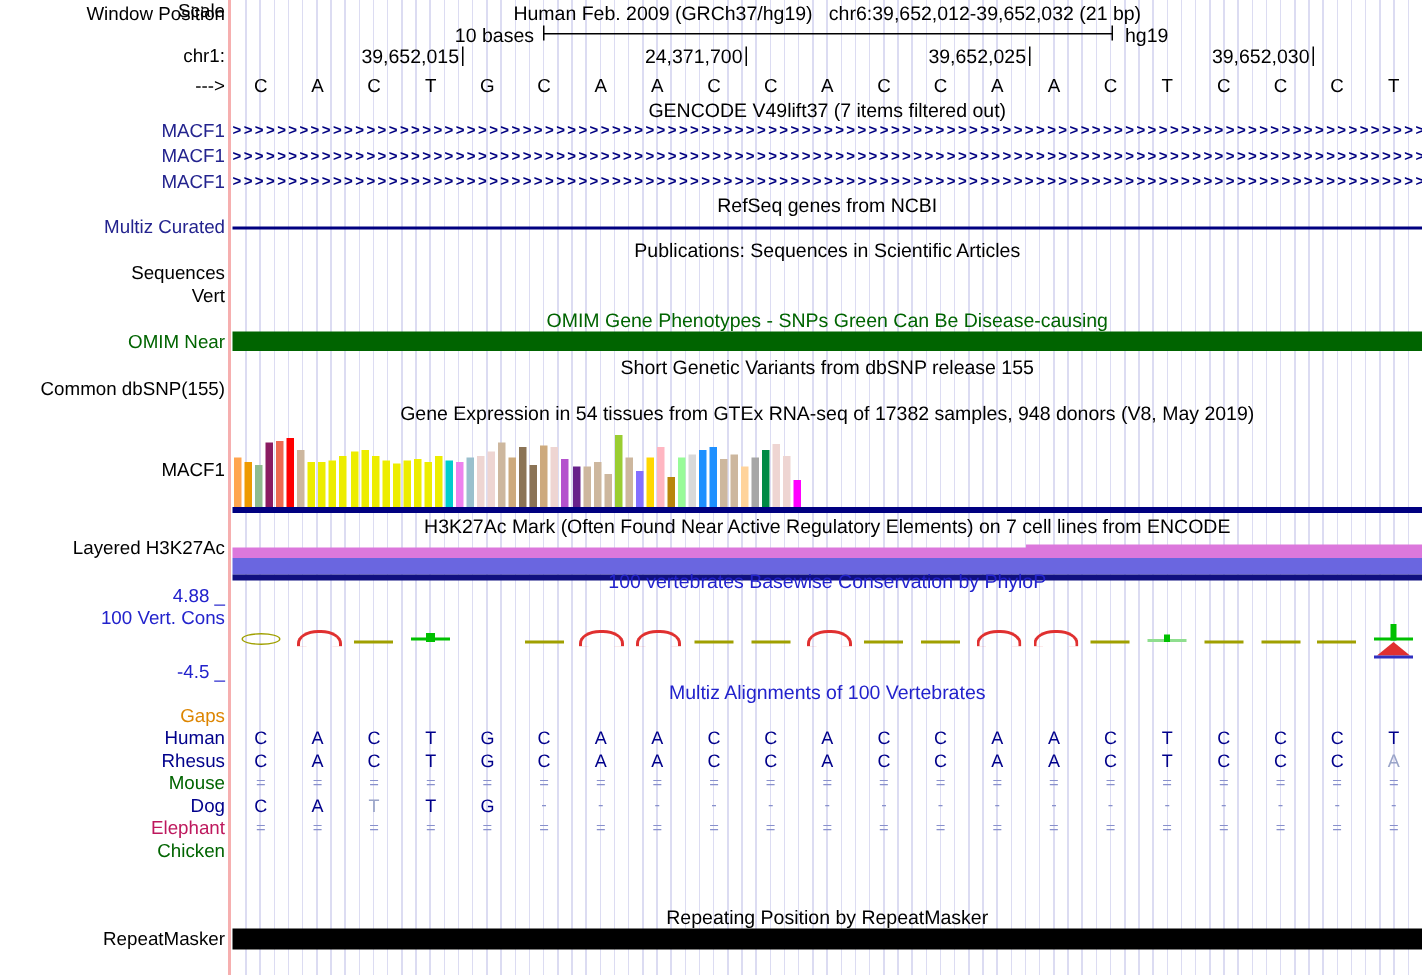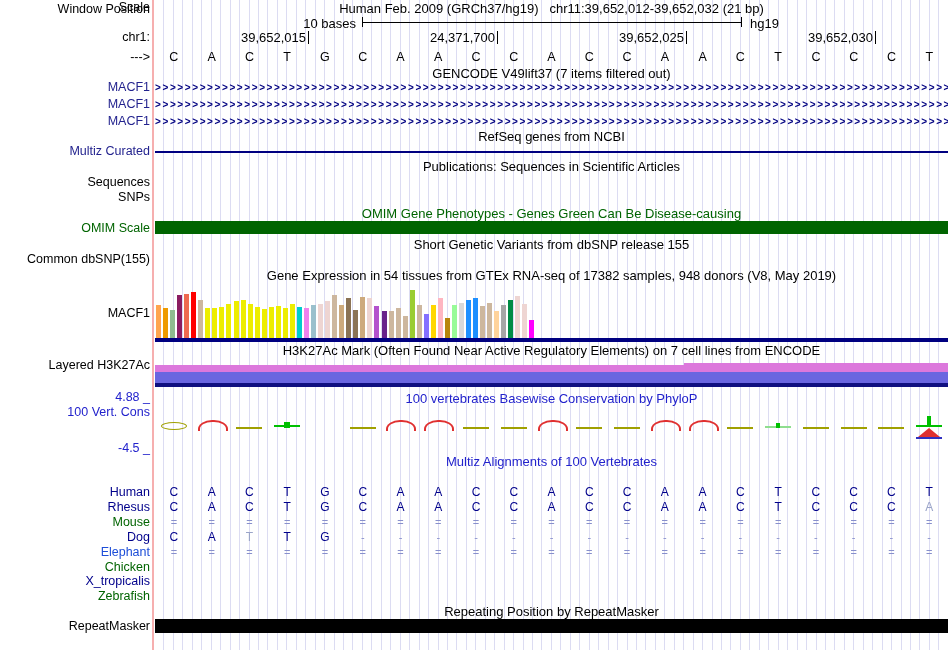--- a/index.html
+++ b/index.html
@@ -45,21 +45,21 @@
 </style>
 </head>
 <body>
 
 <div class="grid"></div>
 <div class="pinkline"></div>
 
 <div class="glabel" style="top:2px">Window Position</div>
 <div class="ttitle" style="top:2px">
   <span>Human Feb. 2009 (GRCh37/hg19)</span>&nbsp;&nbsp;
-  <span>chr11:39,652,012-39,652,032 (21 bp)</span>
+  <span>chr6:39,652,012-39,652,032 (21 bp)</span>
 </div>
 
 <div class="glabel" style="top:0">Scale</div>
 <div class="scale-text">10 bases</div>
 <div class="ruler-line"></div>
 <div class="ruler-tick" style="left:362px"></div>
 <div class="ruler-tick" style="left:741px"></div>
 <div class="hg19-text">hg19</div>
 
 <div class="glabel" style="top:30px">chr1:</div>
@@ -114,24 +114,24 @@
       <div class="arrows">&gt;&gt;&gt;&gt;&gt;&gt;&gt;&gt;&gt;&gt;&gt;&gt;&gt;&gt;&gt;&gt;&gt;&gt;&gt;&gt;&gt;&gt;&gt;&gt;&gt;&gt;&gt;&gt;&gt;&gt;&gt;&gt;&gt;&gt;&gt;&gt;&gt;&gt;&gt;&gt;&gt;&gt;&gt;&gt;&gt;&gt;&gt;&gt;&gt;&gt;&gt;&gt;&gt;&gt;&gt;&gt;&gt;&gt;&gt;&gt;&gt;&gt;&gt;&gt;&gt;&gt;&gt;&gt;&gt;&gt;&gt;&gt;&gt;&gt;&gt;&gt;&gt;&gt;&gt;&gt;&gt;&gt;&gt;&gt;&gt;&gt;&gt;&gt;&gt;&gt;&gt;&gt;&gt;&gt;&gt;&gt;&gt;&gt;&gt;&gt;&gt;&gt;&gt;&gt;&gt;&gt;&gt;&gt;&gt;&gt;&gt;&gt;&gt;&gt;&gt;&gt;&gt;&gt;&gt;&gt;&gt;&gt;&gt;&gt;&gt;&gt;&gt;&gt;&gt;&gt;&gt;&gt;&gt;&gt;&gt;&gt;&gt;&gt;&gt;&gt;</div>
     </div>
   </div>
 
 <div class="ttitle" style="top:130px">RefSeq genes from NCBI</div>
 <div class="glabel navy" style="top:144px">Multiz Curated</div>
 <div class="refseq-line"></div>
 
 <div class="ttitle" style="top:160px">Publications: Sequences in Scientific Articles</div>
 <div class="glabel" style="top:175px">Sequences</div>
-<div class="glabel" style="top:190px">SNPs</div>
-
-<div class="ttitle green" style="top:207px">OMIM Gene Phenotypes - Genes Green Can Be Disease-causing</div>
-<div class="glabel green" style="top:221px">OMIM Scale</div>
+<div class="glabel" style="top:190px">Vert</div>
+
+<div class="ttitle green" style="top:207px">OMIM Gene Phenotypes - SNPs Green Can Be Disease-causing</div>
+<div class="glabel green" style="top:221px">OMIM Near</div>
 <div class="bar-omim"></div>
 
 <div class="ttitle" style="top:238px">Short Genetic Variants from dbSNP release 155</div>
 <div class="glabel" style="top:252px">Common dbSNP(155)</div>
 
 <div class="ttitle" style="top:269px">Gene Expression in 54 tissues from GTEx RNA-seq of 17382 samples, 948 donors (V8, May 2019)</div>
 <div class="glabel" style="top:306px">MACF1</div>
 <div id="gtex-bars">
     <div class="gtex-bar" style="height: 33px; background: rgb(255, 165, 79);"></div>
     <div class="gtex-bar" style="height: 30px; background: rgb(238, 154, 0);"></div>
@@ -191,21 +191,21 @@
 <div class="gtex-base"></div>
 
 <div class="ttitle" style="top:344px">H3K27Ac Mark (Often Found Near Active Regulatory Elements) on 7 cell lines from ENCODE</div>
 <div class="glabel" style="top:358px">Layered H3K27Ac</div>
 <div class="h3k-violet-l"></div>
 <div class="h3k-violet-r"></div>
 <div class="h3k-blue"></div>
 <div class="h3k-navy"></div>
 
 <div class="glabel blue" style="top:390px">4.88 _</div>
-<div class="ttitle blue" style="top:392px">100 vertebrates Basewise Conservation by PhyloP</div>
+<div class="ttitle blue" style="top:381px">100 vertebrates Basewise Conservation by PhyloP</div>
 <div class="glabel blue" style="top:405px">100 Vert. Cons</div>
 <div class="glabel blue" style="top:441px">-4.5 _</div>
 <div id="cons-track">
     <div class="cm" style="left: 5.88095px; top: 17px; width: 24px; height: 6px; border: 1.5px solid rgb(160, 160, 0); border-radius: 50%;"></div>
     <div class="cm" style="left: 42.6429px; top: 15px; width: 26px; height: 9px; border-top: 2px solid rgb(224, 48, 48); border-right: 2px solid rgb(224, 48, 48); border-left: 2px solid rgb(224, 48, 48); border-image: initial; border-bottom: none; border-radius: 14px 14px 0px 0px / 9px 9px 0px 0px;"></div>
     <div class="cm" style="left: 81.4048px; top: 22px; width: 26px; height: 2px; background: rgb(160, 160, 0);"></div>
     <div class="cm" style="left: 119.167px; top: 20px; width: 26px; height: 2px; background: rgb(0, 192, 0);"></div>
     <div class="cm" style="left: 129.167px; top: 17px; width: 6px; height: 6px; background: rgb(0, 192, 0);"></div>
     <div class="cm" style="left: 194.69px; top: 22px; width: 26px; height: 2px; background: rgb(160, 160, 0);"></div>
     <div class="cm" style="left: 231.452px; top: 15px; width: 26px; height: 9px; border-top: 2px solid rgb(224, 48, 48); border-right: 2px solid rgb(224, 48, 48); border-left: 2px solid rgb(224, 48, 48); border-image: initial; border-bottom: none; border-radius: 14px 14px 0px 0px / 9px 9px 0px 0px;"></div>
@@ -224,20 +224,24 @@
     <div class="cm" style="left: 685.595px; top: 22px; width: 26px; height: 2px; background: rgb(160, 160, 0);"></div>
     <div class="cm" style="left: 723.357px; top: 22px; width: 26px; height: 2px; background: rgb(160, 160, 0);"></div>
     <div class="cm" style="left: 772.119px; top: 11px; width: 4px; height: 11px; background: rgb(0, 192, 0);"></div>
     <div class="cm" style="left: 761.119px; top: 20px; width: 26px; height: 2px; background: rgb(0, 192, 0);"></div>
     <div class="cm" style="left: 763.119px; top: 23px; width: 0px; height: 0px; border-left: 11px solid transparent; border-right: 11px solid transparent; border-bottom: 9px solid rgb(224, 48, 48);"></div>
     <div class="cm" style="left: 761.119px; top: 32px; width: 26px; height: 2px; background: rgb(48, 48, 192);"></div>
   </div>
 
 <div class="ttitle blue" style="top:455px">Multiz Alignments of 100 Vertebrates</div>
 <div id="multiz-rows">
+    <div class="align-row" style="top: 0px;">
+      <div class="glabel-inline" style="color: rgb(221, 133, 0);">Gaps</div>
+      <div class="align-cells"></div>
+    </div>
     <div class="align-row" style="top: 15px;">
       <div class="glabel-inline" style="color: rgb(0, 0, 139);">Human</div>
       <div class="align-cells">
         <div class="acell">C</div>
         <div class="acell">A</div>
         <div class="acell">C</div>
         <div class="acell">T</div>
         <div class="acell">G</div>
         <div class="acell">C</div>
         <div class="acell">A</div>
@@ -329,21 +333,21 @@
         <div class="acell faint">-</div>
         <div class="acell faint">-</div>
         <div class="acell faint">-</div>
         <div class="acell faint">-</div>
         <div class="acell faint">-</div>
         <div class="acell faint">-</div>
         <div class="acell faint">-</div>
       </div>
     </div>
     <div class="align-row" style="top: 75px;">
-      <div class="glabel-inline" style="color: #1d4ed8;">Elephant</div>
+      <div class="glabel-inline" style="color: #be185d;">Elephant</div>
       <div class="align-cells">
         <div class="acell faint">=</div>
         <div class="acell faint">=</div>
         <div class="acell faint">=</div>
         <div class="acell faint">=</div>
         <div class="acell faint">=</div>
         <div class="acell faint">=</div>
         <div class="acell faint">=</div>
         <div class="acell faint">=</div>
         <div class="acell faint">=</div>
@@ -358,25 +362,17 @@
         <div class="acell faint">=</div>
         <div class="acell faint">=</div>
         <div class="acell faint">=</div>
         <div class="acell faint">=</div>
       </div>
     </div>
     <div class="align-row" style="top: 90px;">
       <div class="glabel-inline" style="color: rgb(0, 100, 0);">Chicken</div>
       <div class="align-cells"></div>
     </div>
-    <div class="align-row" style="top: 104px;">
-      <div class="glabel-inline" style="color: rgb(0, 0, 139);">X_tropicalis</div>
-      <div class="align-cells"></div>
-    </div>
-    <div class="align-row" style="top: 119px;">
-      <div class="glabel-inline" style="color: rgb(0, 100, 0);">Zebrafish</div>
-      <div class="align-cells"></div>
-    </div>
   </div>
 
 <div class="ttitle" style="top:605px">Repeating Position by RepeatMasker</div>
 <div class="glabel" style="top:619px">RepeatMasker</div>
 <div class="bar-repeat"></div>
 
 </body></html>

